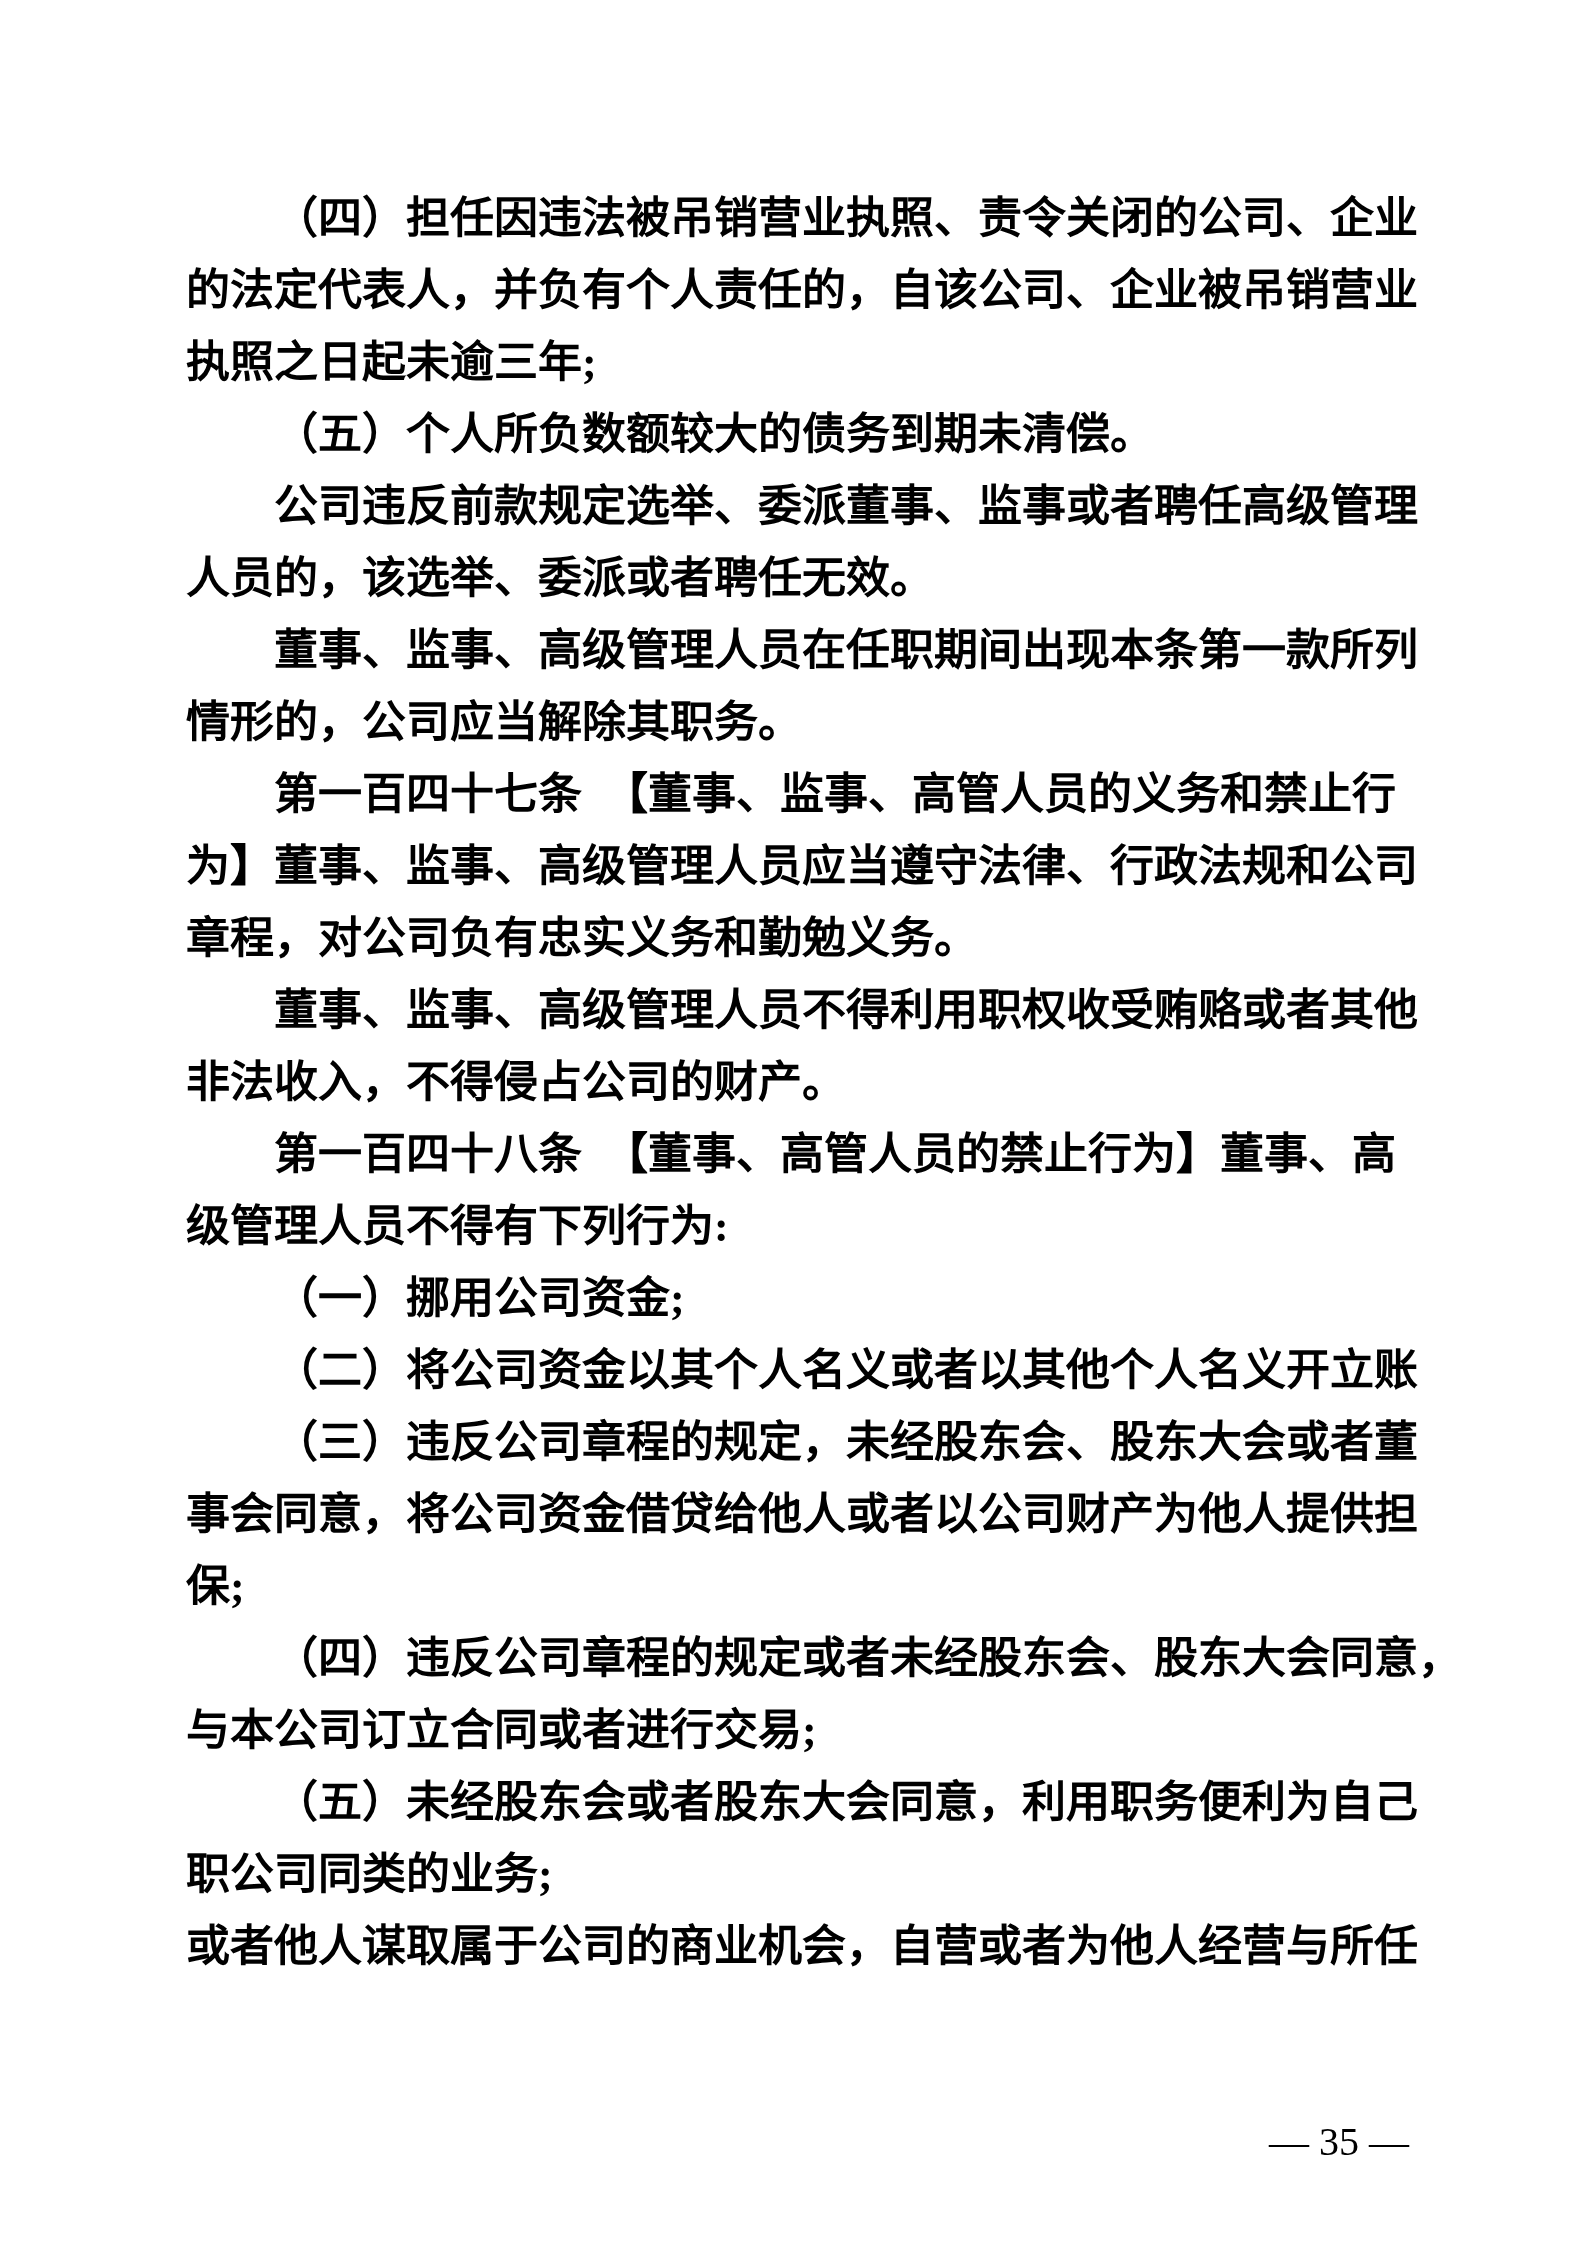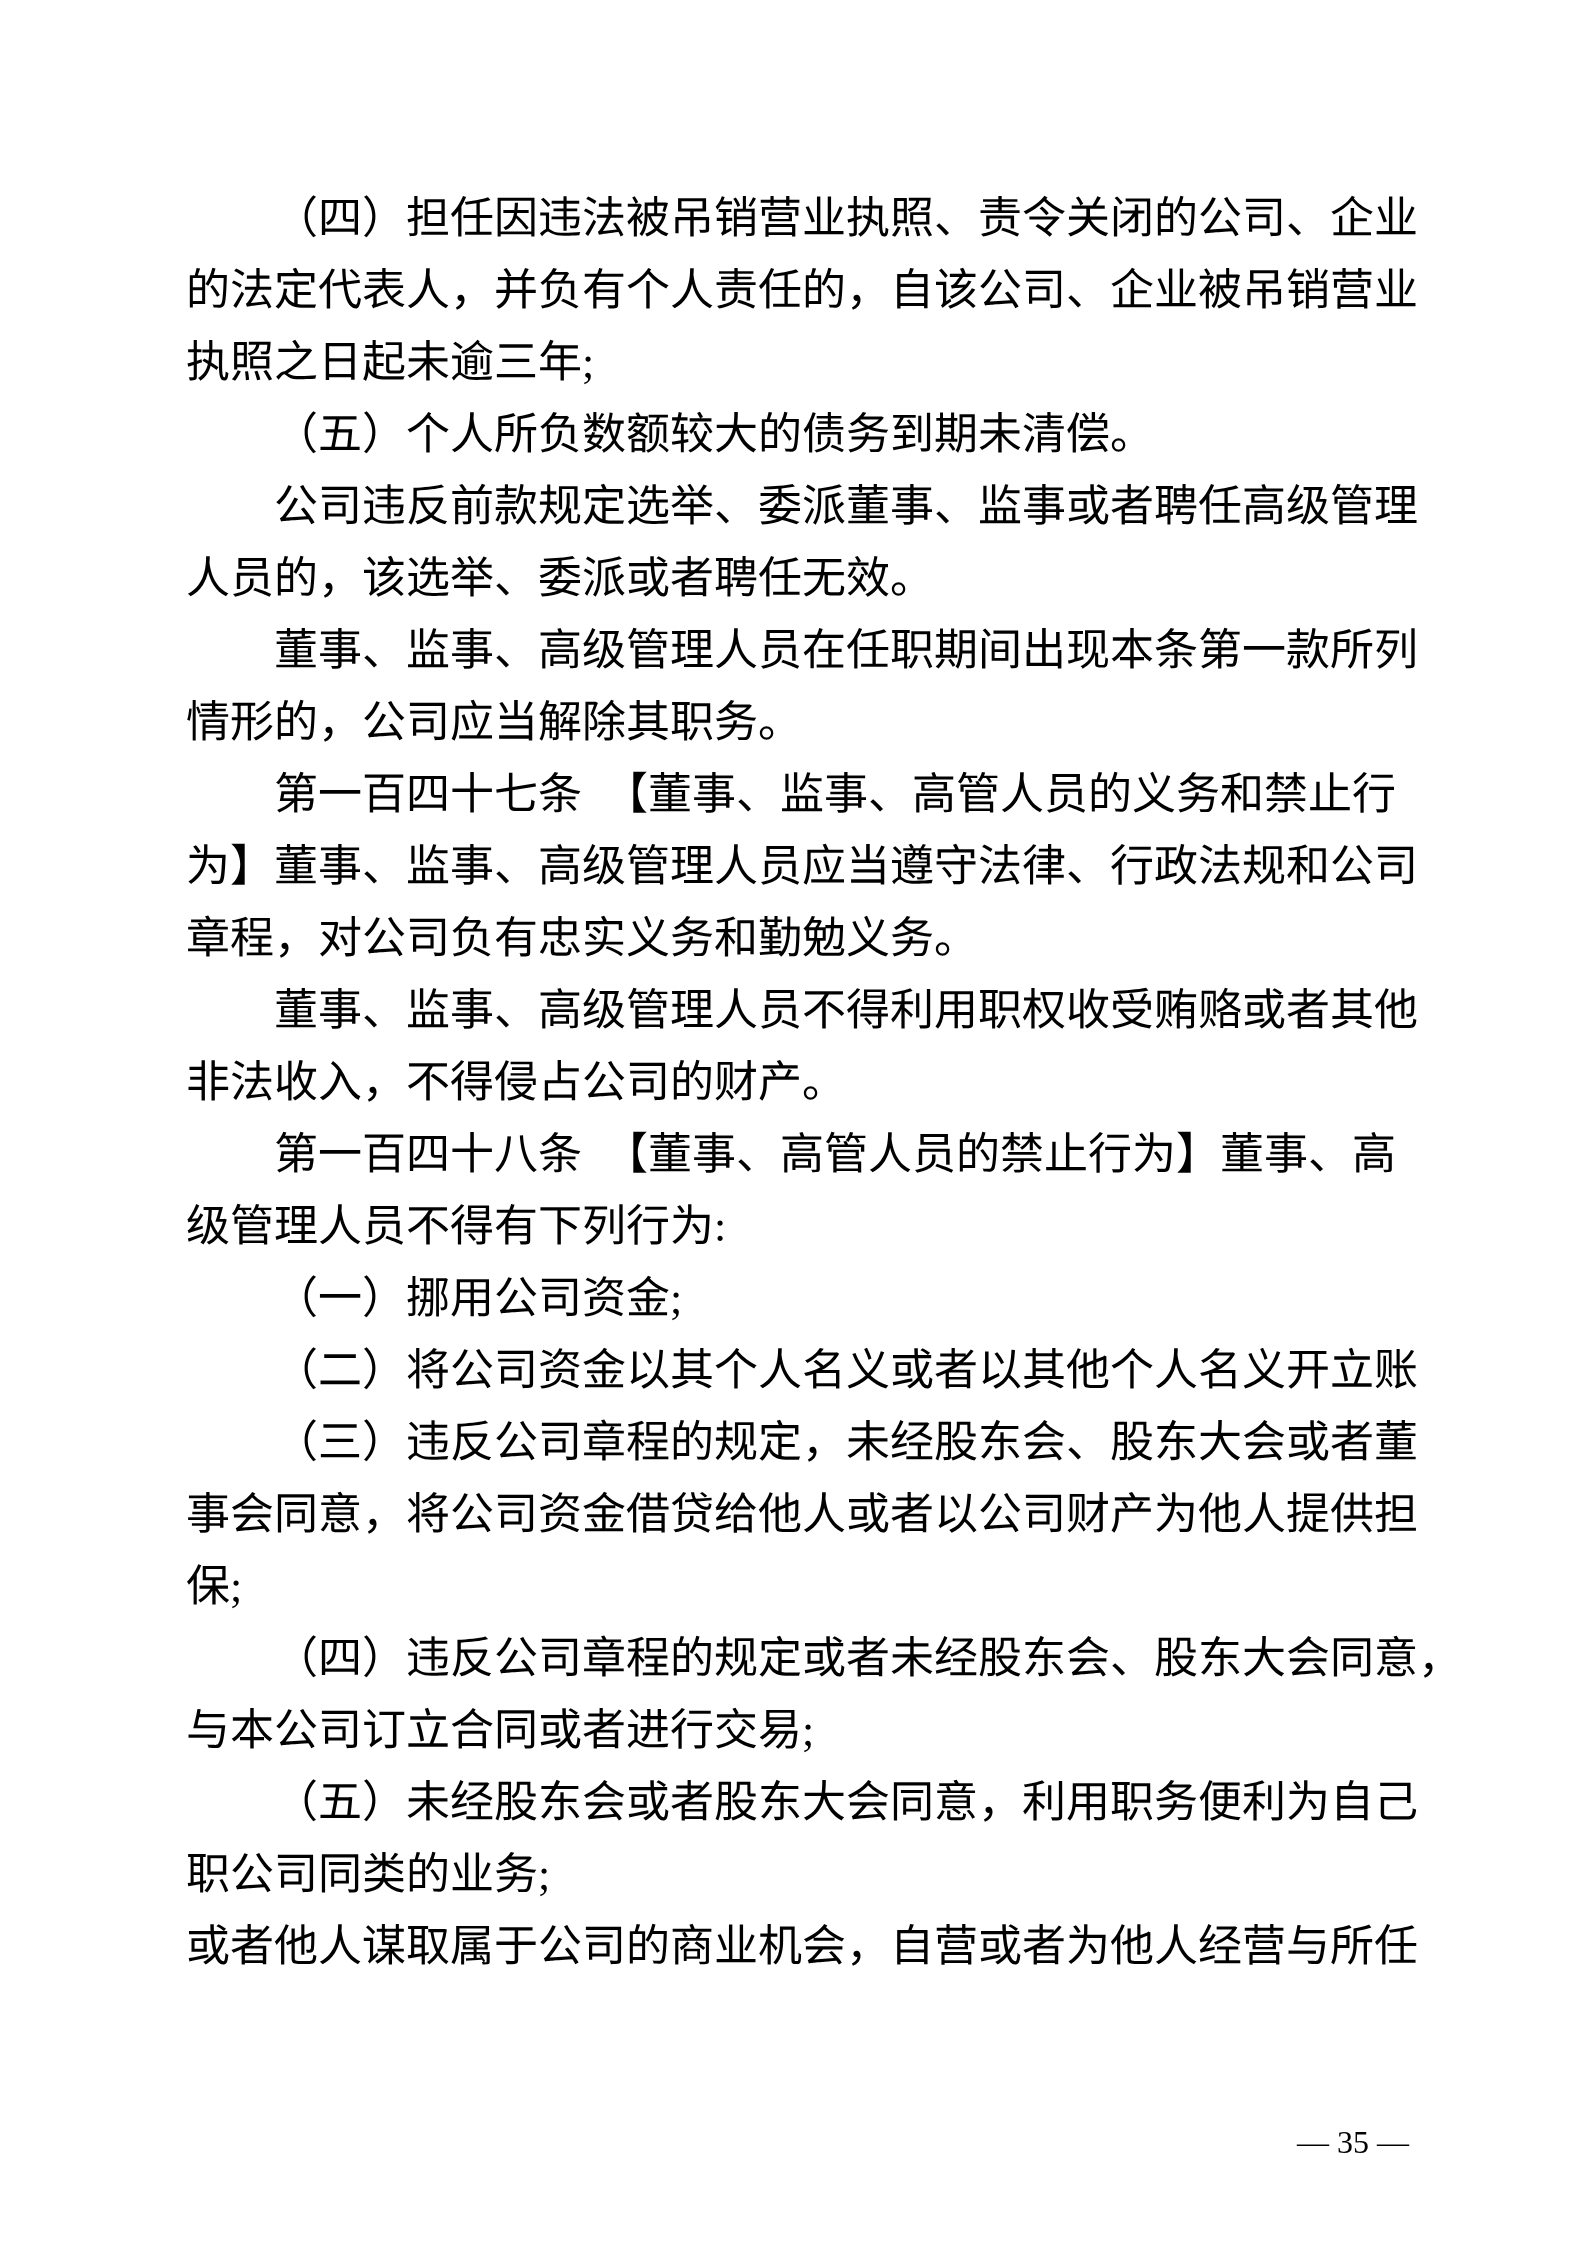--- a/index.html
+++ b/index.html
@@ -21,31 +21,31 @@
     left: 186px;
     top: 183px;
     width: 1230px;
   }
   .line {
     margin: 0;
     padding: 0;
     font-size: 44px;
     line-height: 72px;
     white-space: pre;
-    font-weight: 400;
+    font-weight: 700;
     letter-spacing: 0;
   }
   .line.indent {
     padding-left: 88px;
   }
   .page-footer {
     position: absolute;
     top: 2076px;
     right: 178px;
-    font-size: 32px;
+    font-size: 40px;
     line-height: 44px;
     white-space: pre;
   }
 </style>
 </head>
 <body>
 
 <div class="page">
   <main class="text-block">
     <p class="line indent">（四）担任因违法被吊销营业执照、责令关闭的公司、企业</p>

